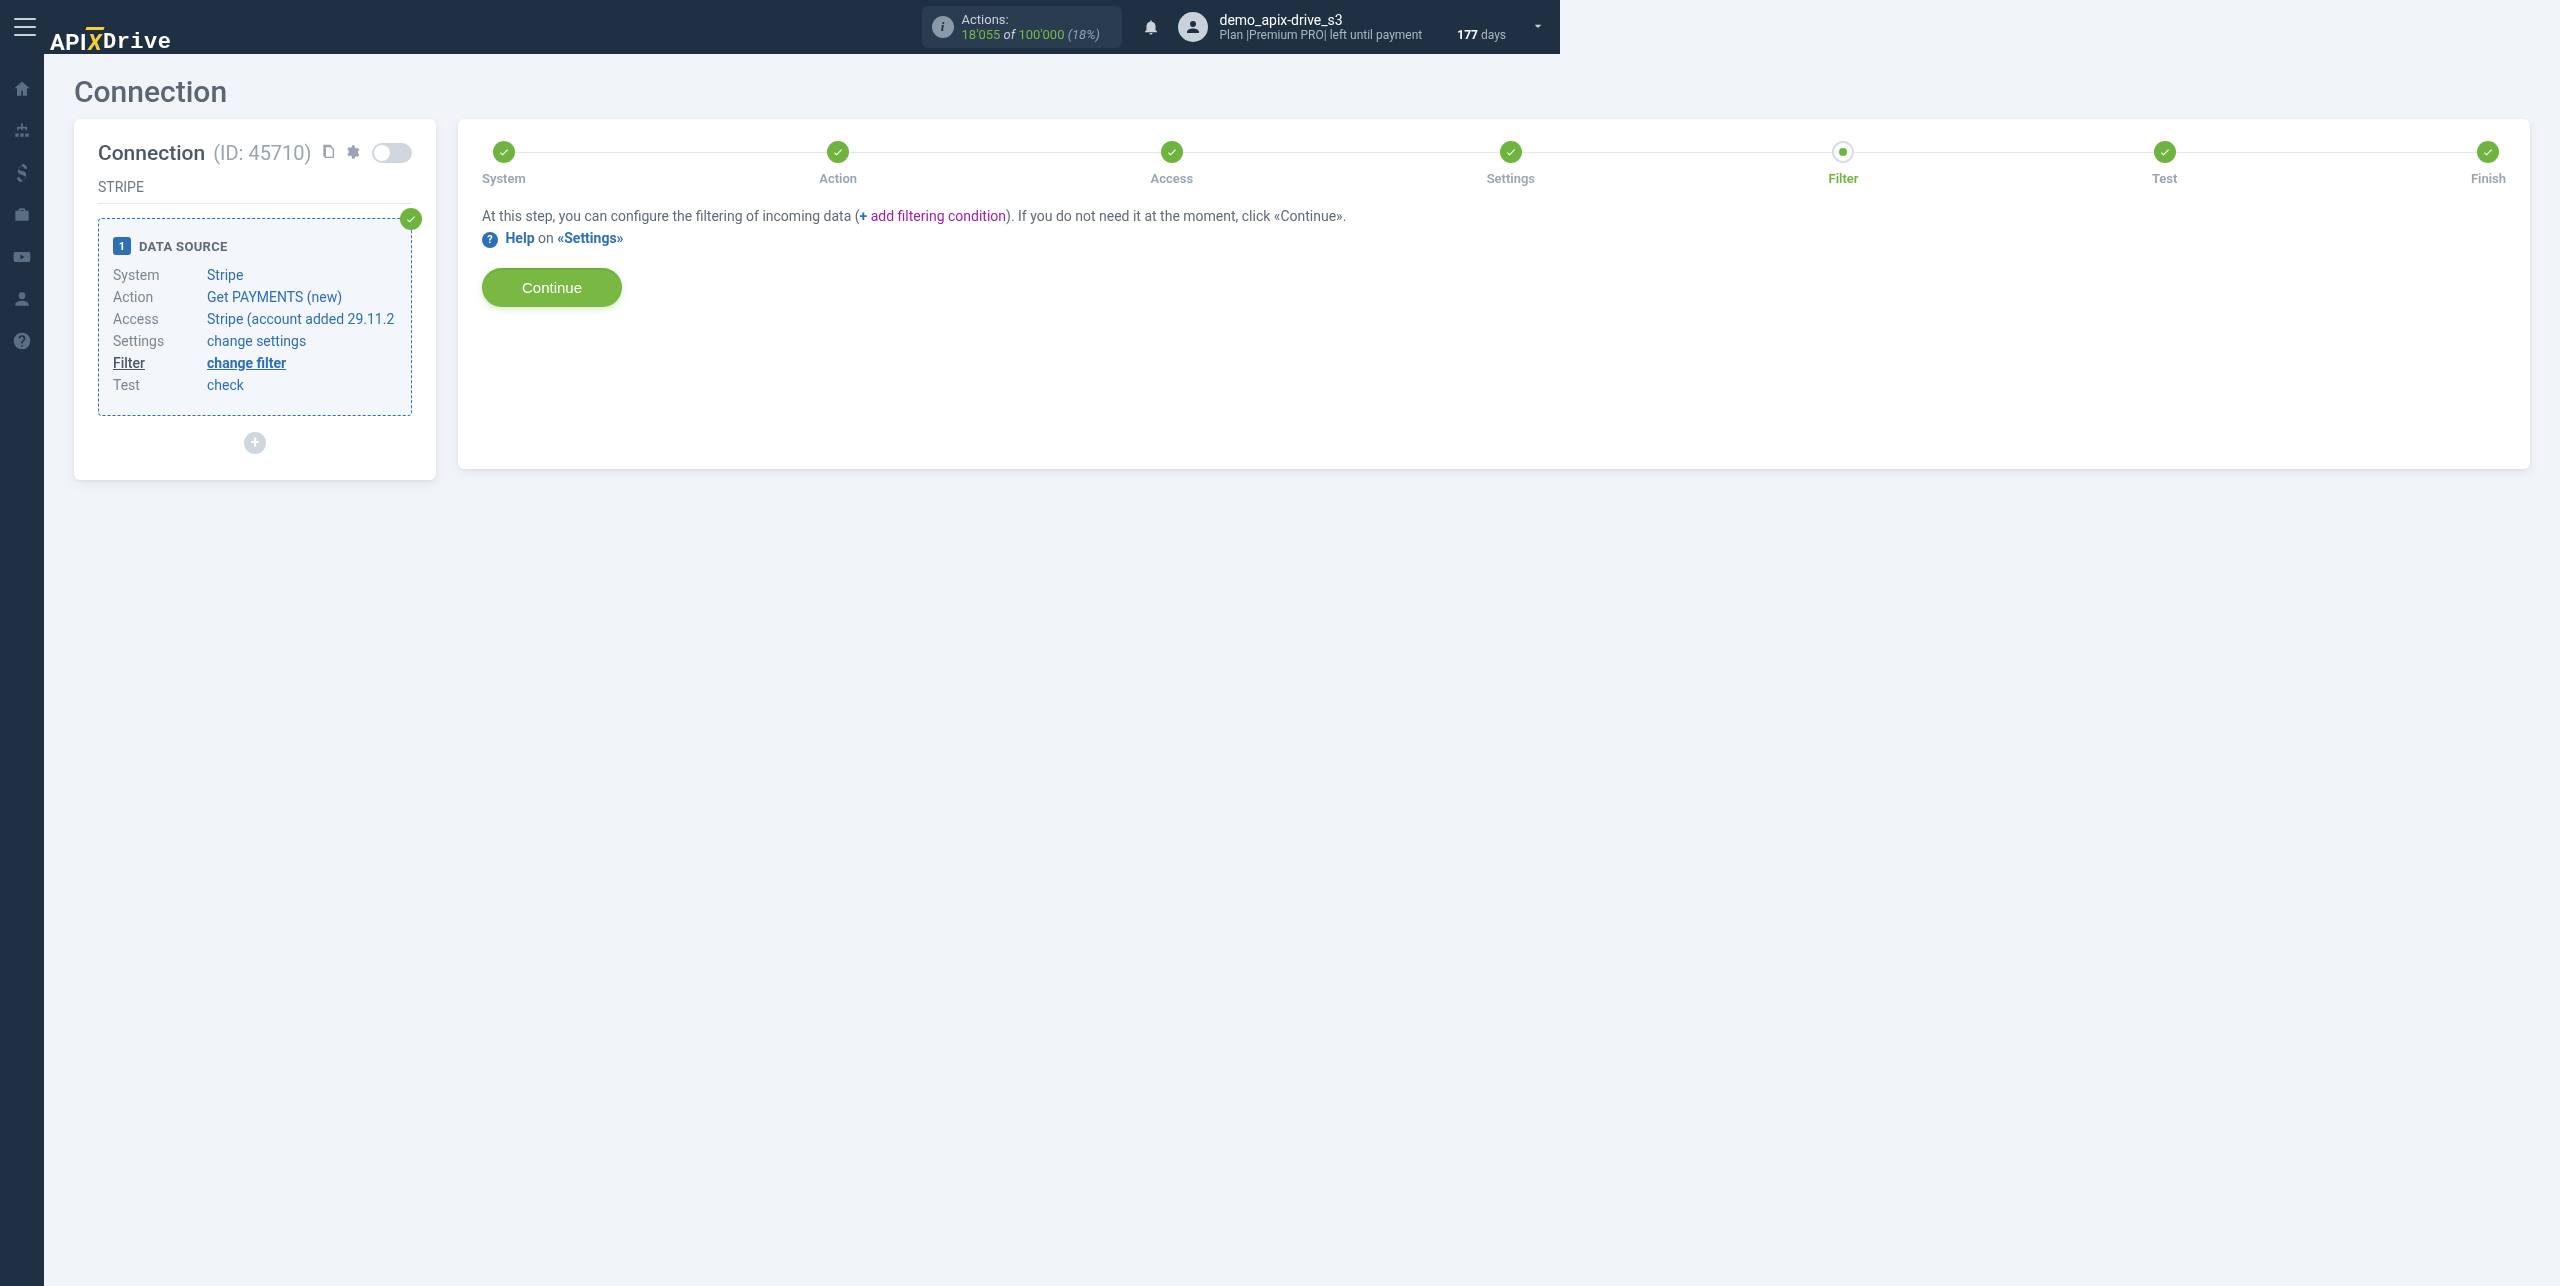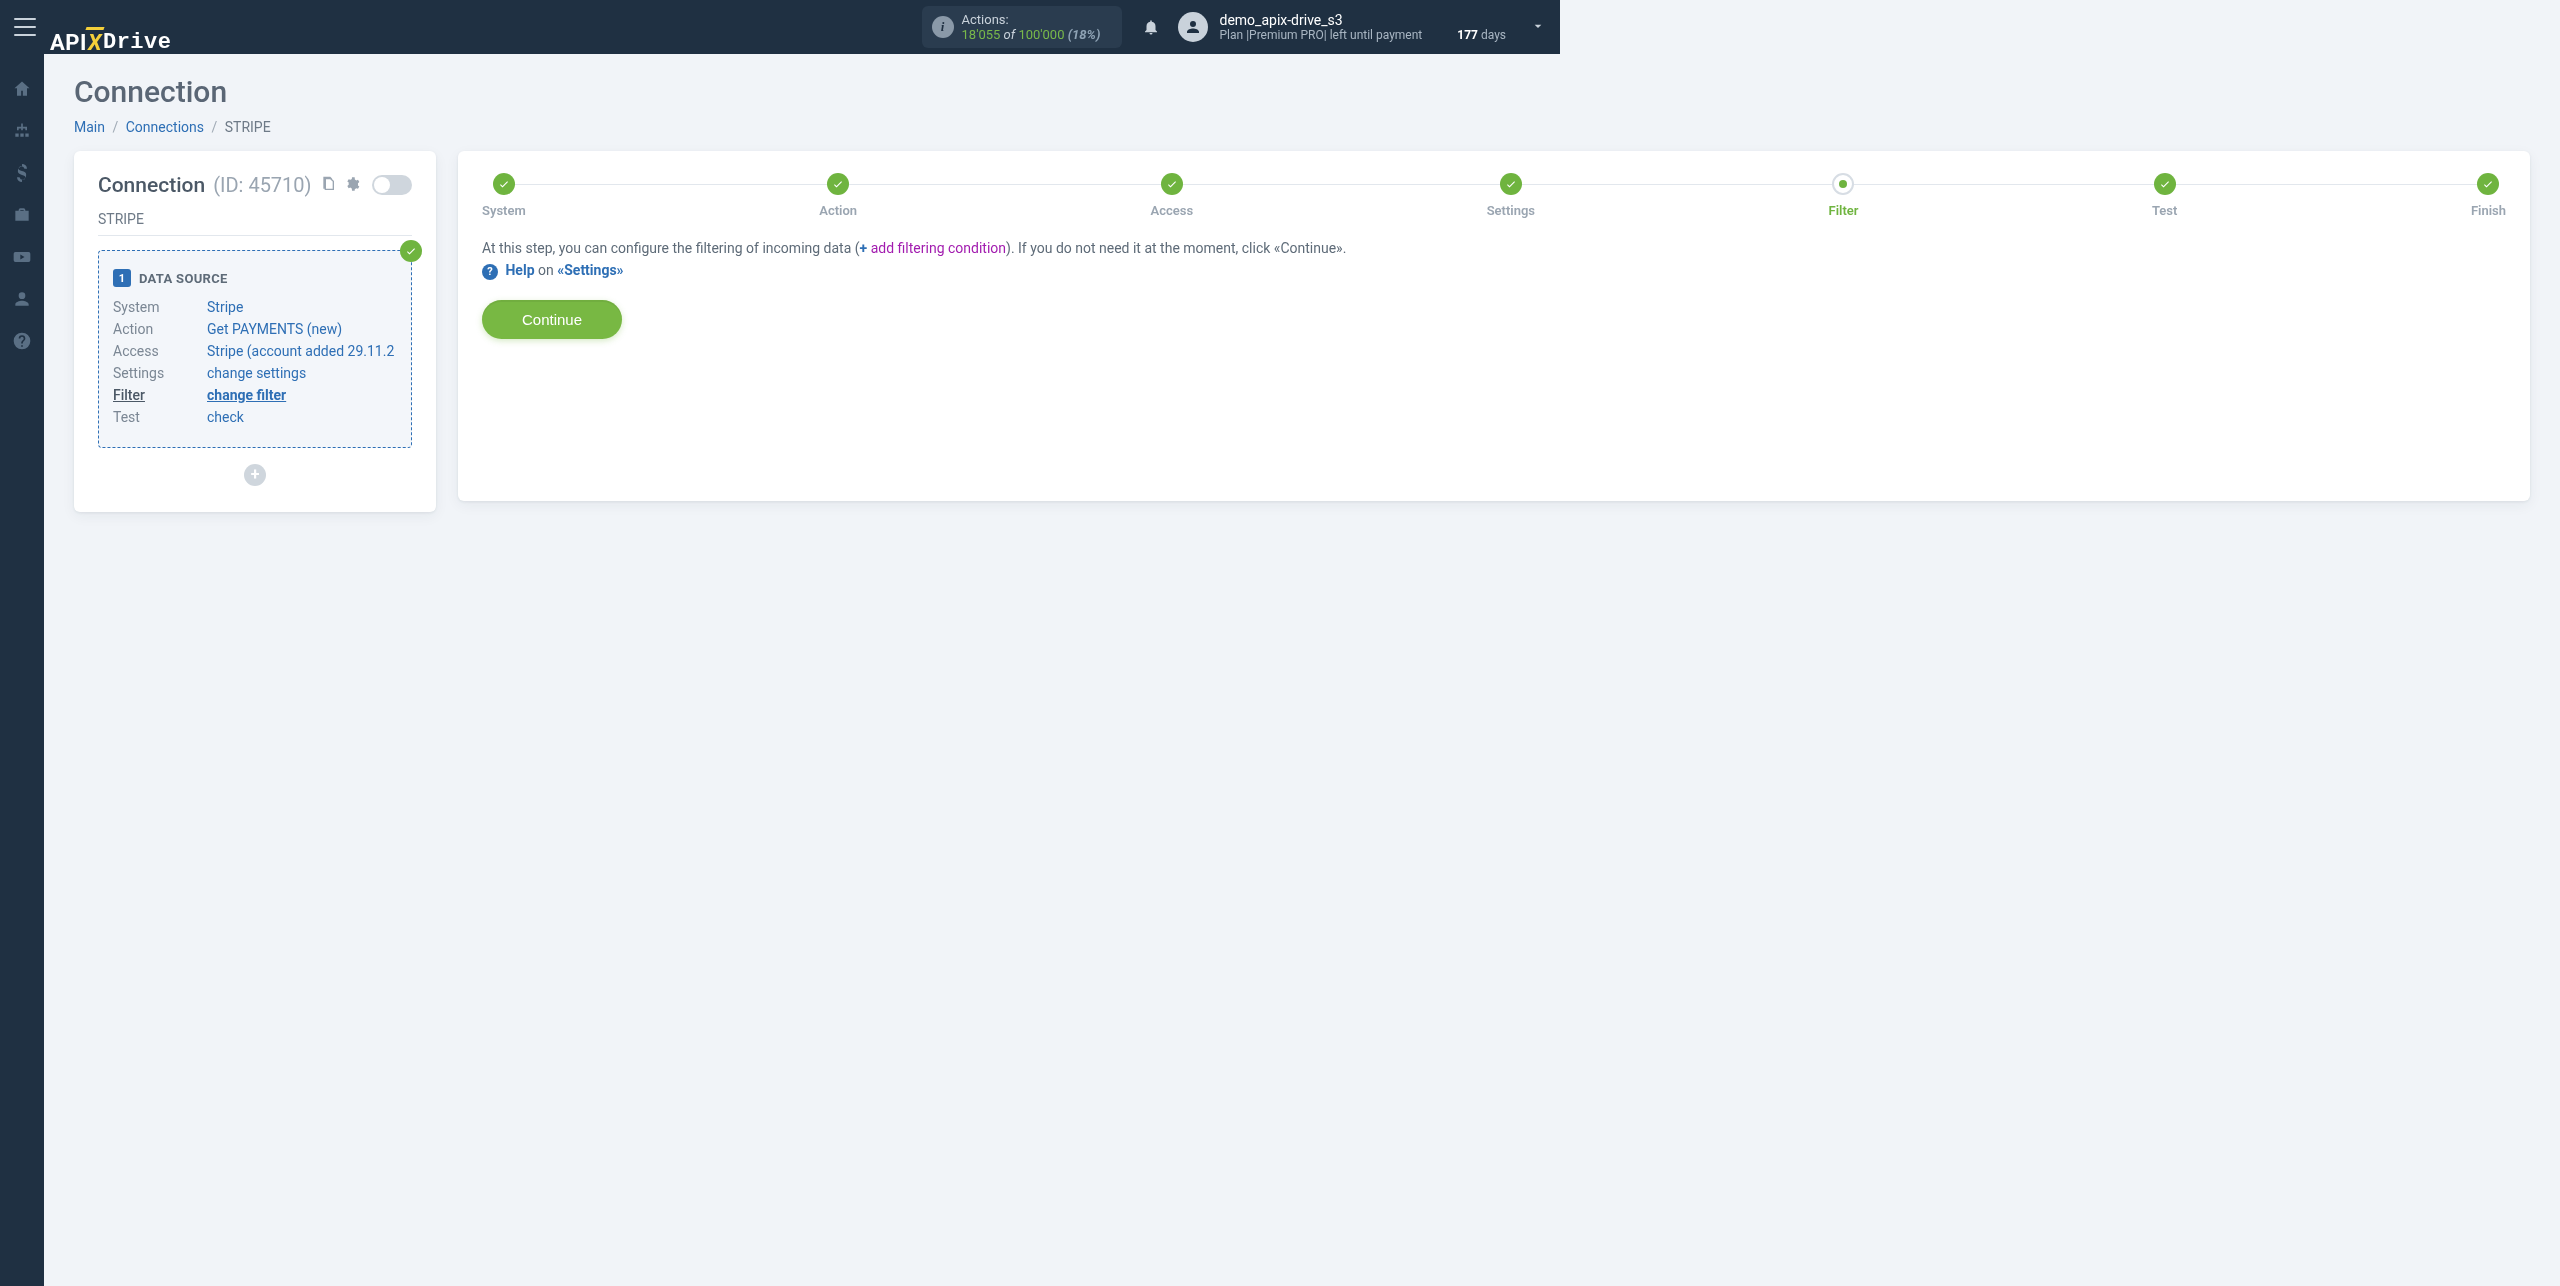--- a/index.html
+++ b/index.html
@@ -39,21 +39,21 @@
     position:relative; font-size:13px; min-width:200px;
   }
   .actions-pill .info-icon{
     position:absolute; left:10px; top:50%; transform:translateY(-50%);
     width:22px;height:22px;border-radius:50%;background:#8a99a8;color:#1f3042;
     display:flex;align-items:center;justify-content:center;font-weight:700;font-size:13px;font-style:italic;font-family:Georgia,serif;
   }
   .actions-pill .line1{color:#c9d2db;}
   .actions-pill .line2{color:#79b94a;}
   .actions-pill .line2 .of{color:#c9d2db; font-style:italic;}
-  .actions-pill .line2 .pct{color:#8fa3b5; font-style:italic;font-weight:bold;}
+  .actions-pill .line2 .pct{color:#8fa3b5; font-style:italic;}
   .top-icon {
     width:38px;height:38px;display:flex;align-items:center;justify-content:center;
     cursor:pointer;margin-left:10px;
   }
   .bell svg, .user svg { fill:#c9d2db; }
   .userbox{display:flex;align-items:center;margin-left:8px;cursor:pointer;}
   .userbox .avatar{width:30px;height:30px;border-radius:50%;background:#c9d2db;display:flex;align-items:center;justify-content:center;margin-right:12px;}
   .userbox .avatar svg{fill:#1f3042;}
   .userbox .uname{color:#fff;font-size:14px;}
   .userbox .plan{color:#a9b6c3;font-size:12px;}
@@ -244,27 +244,20 @@
     </div>
   <div class="nav-item">
       <svg viewBox="0 0 24 24">
         <path d="M12 2a10 10 0 1 0 10 10A10 10 0 0 0 12 2zm1 17h-2v-2h2zm1.6-7.3l-.9.9A3.4 3.4 0 0 0 13 15h-2v-.5a4 4 0 0 1 1.2-2.8l1.2-1.2A1.8 1.8 0 0 0 14 9a2 2 0 0 0-4 0H8a4 4 0 0 1 8 0 3.2 3.2 0 0 1-1.4 2.7z"></path>
       </svg>
     </div>
 </div>
 
 <div class="main">
   <h1 class="page-title">Connection</h1>
-  <div class="breadcrumb">
-    <a>Main</a>
-    <span class="sep">/</span>
-    <a>Connections</a>
-    <span class="sep">/</span>
-    <span class="cur">STRIPE</span>
-  </div>
 
   <div class="cols">
 
     <div class="card left">
       <div class="conn-head">
         <span class="t1">Connection</span>
         <span class="t2">(ID: 45710)</span>
         <span class="mini-icon"><svg viewBox="0 0 24 24">
               <path d="M8 4h8l4 4v12H8zM6 2h9l1 1H7v15H6z" fill="none" stroke="#9aa5b1" stroke-width="2"></path>
             </svg></span>

